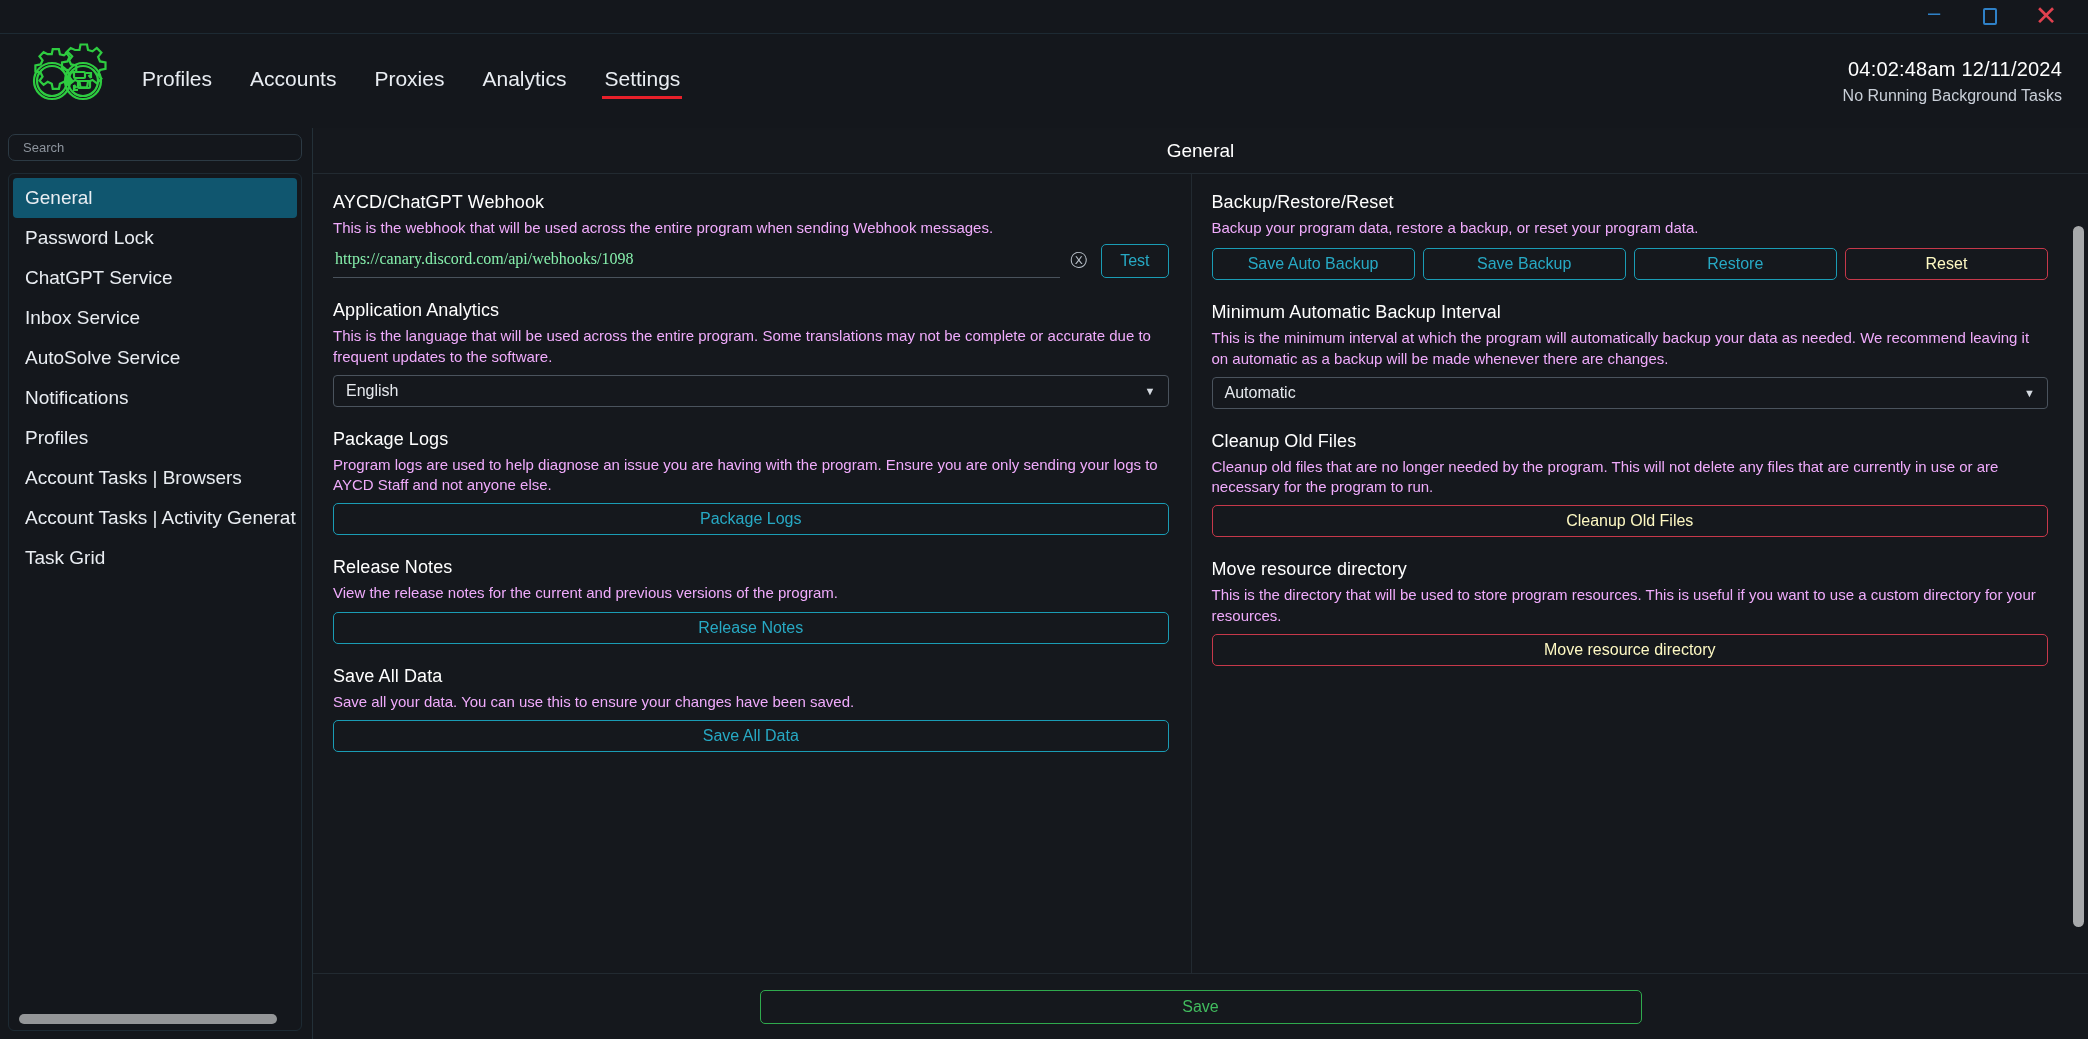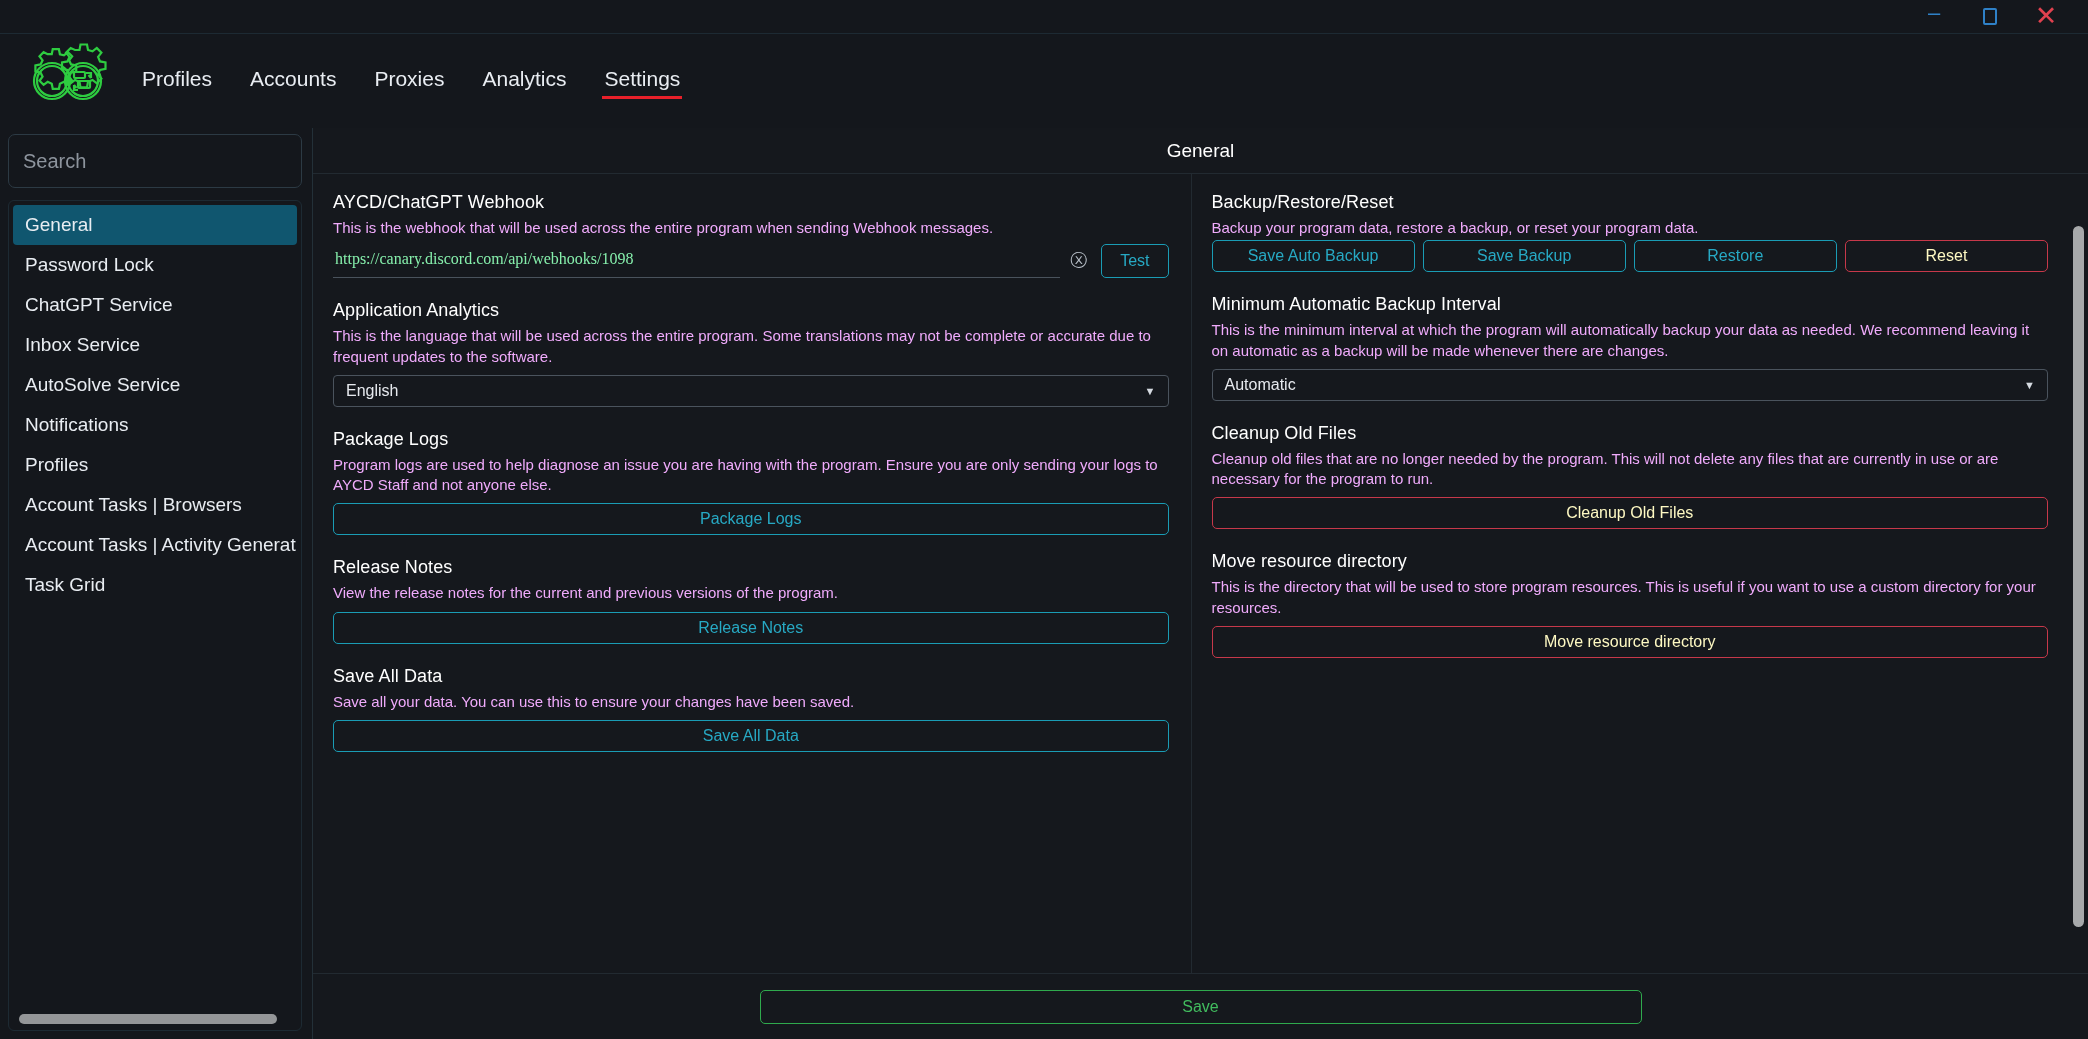--- a/index.html
+++ b/index.html
@@ -58,22 +58,22 @@
 
   
   .sidebar {
     width: 312px; flex: 0 0 312px;
     display: flex; flex-direction: column;
     padding: 6px 10px 8px 8px;
     background: #14171c;
     position: relative;
   }
   .search {
-    height: 54px; border: 1px solid #2c3a44; border-radius: 7px;
-    background: #14171c; color: #cdd3db; font-size: 20px;
+    height: 27px; border: 1px solid #2c3a44; border-radius: 7px;
+    background: #14171c; color: #cdd3db; font-size: 13px;
     padding: 0 14px; outline: none; width: 100%;
     font-family: "Liberation Sans", sans-serif;
   }
   .search::placeholder { color: #8d949d; }
   .navlist {
     margin-top: 12px; flex: 1 1 auto;
     border: 1px solid #1d2a33; border-radius: 6px;
     padding: 4px 4px 0 4px; overflow: hidden;
     display: flex; flex-direction: column;
   }
@@ -123,21 +123,21 @@
     border-radius: 5px; background: transparent; cursor: default;
     display: flex; align-items: center; justify-content: center;
     font-size: 16px; font-family: "Liberation Sans", sans-serif;
   }
   .btn.teal { border: 1px solid #1a9cb5; color: #27a9c4; }
   .btn.red  { border: 1px solid #c6384a; color: #fef9c3; }
   .btn.green{ border: 1px solid #2faa4d; color: #41bc5e; }
   .btn.small { height: 34px; padding: 16px 18px; }
   .btn.full { width: 100%; height: 32px; margin-top: 8px; }
 
-  .btn-row { display: flex; gap: 8px; margin-top: 2px; }
+  .btn-row { display: flex; gap: 8px; margin-top: 10px; }
   .btn-row .btn { flex: 1 1 0; height: 32px; }
 
   .select {
     width: 100%; height: 32px; margin-top: 8px;
     background: #15181d; border: 1px solid #4a535d; border-radius: 4px;
     color: #e6e9ee; font-size: 16px;
     display: flex; align-items: center; padding: 0 12px;
     position: relative;
   }
   .select .caret { margin-left: auto; font-size: 11px; color: #d5dae1; }
@@ -182,20 +182,24 @@
         <rect x="56" y="38" width="12" height="7" rx="1"></rect>
         <path d="M64 30 l5 0 0 5 M69 35 l-2.5 -3 M56 47 l-4 0 0 -5 M52 42 l2.5 3"></path>
       </svg>
     </div>
     <div class="nav">
       <div class="nav-item">Profiles</div>
       <div class="nav-item">Accounts</div>
       <div class="nav-item">Proxies</div>
       <div class="nav-item">Analytics</div>
       <div class="nav-item active">Settings</div>
+    </div>
+    <div class="headright">
+      <div class="clock">04:02:48am 12/11/2024</div>
+      <div class="tasks">No Running Background Tasks</div>
     </div>
   </div>
 
   <div class="body">
 
     <div class="sidebar">
       <input class="search" placeholder="Search" style="">
       <div class="navlist">
         <div class="navlist-scroll">
           <div class="side-item selected">General</div>

